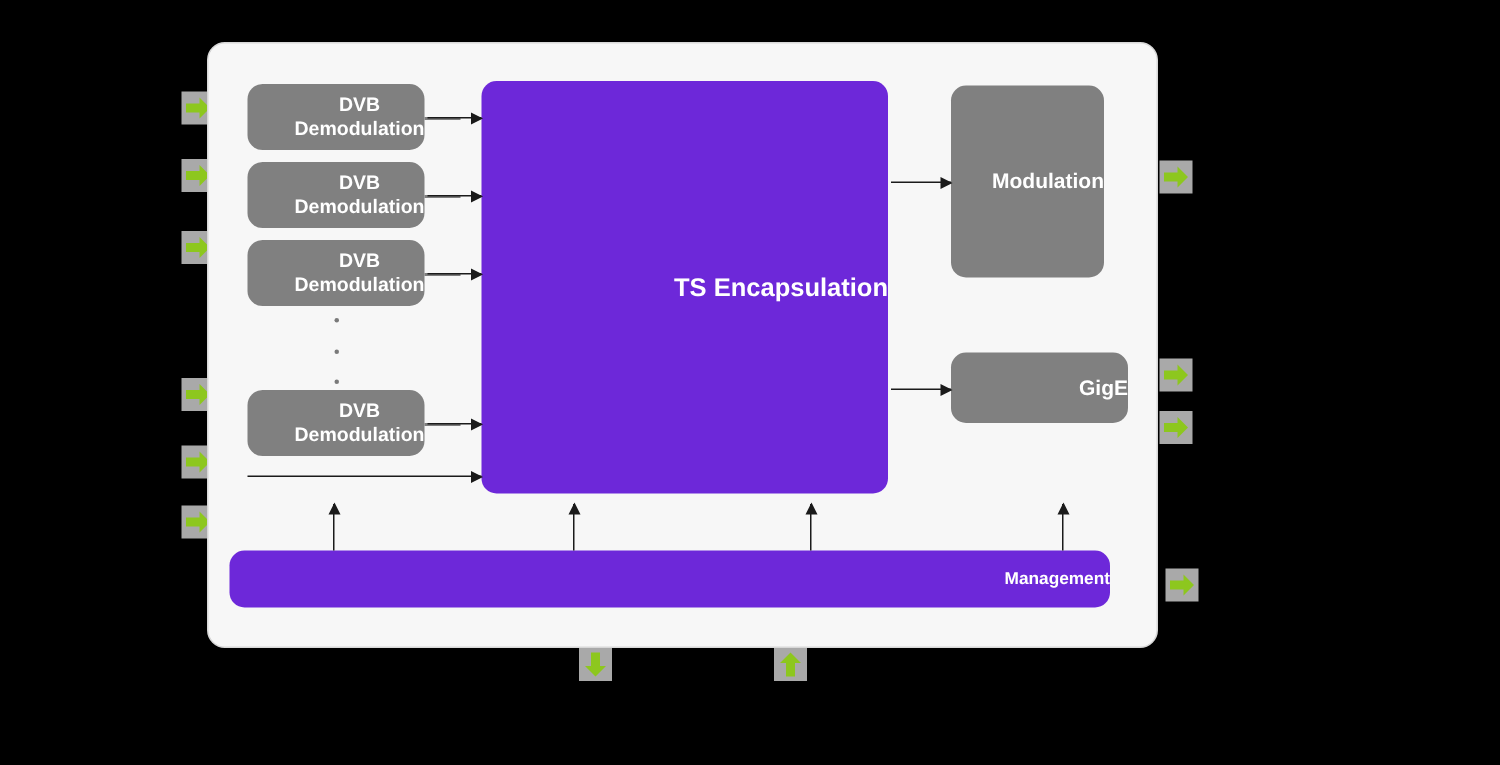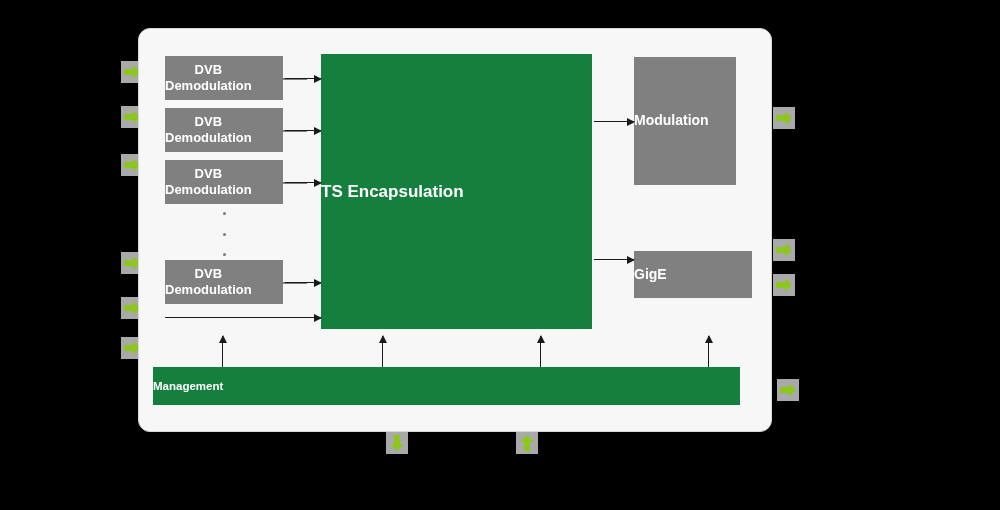--- a/index.html
+++ b/index.html
@@ -8,31 +8,31 @@
 
   
   #device{
     position:absolute;left:138px;top:28px;width:634px;height:404px;
     background:#f7f7f7;border:1px solid #d8d8d8;border-radius:12px;
     box-sizing:border-box;
   }
 
   
   .blk{position:absolute;box-sizing:border-box;display:flex;align-items:center;
-       justify-content:flex-start;text-align:center;color:#fff;font-weight:bold;
-       line-height:1.25;}
+       justify-content:flex-end;text-align:center;color:#fff;font-weight:bold;
+       line-height:1.25;border-radius:10px;}
   .blk.gray{background:#808080;}
-  .blk.green{background:#15803d;}
+  .blk.green{background:#6d28d9;}
 
   .dvb{width:118px;height:44px;font-size:13px;left:26px;}
   .dvb1{top:27px;} .dvb2{top:79px;} .dvb3{top:131px;} .dvb4{top:231px;}
 
   #ts{left:182px;top:25px;width:271px;height:275px;font-size:17px;}
   #modulation{left:495px;top:28px;width:102px;height:128px;font-size:14px;}
-  #gige{left:495px;top:206px;width:118px;height:47px;font-size:14px;margin-top:16px;}
+  #gige{left:495px;top:206px;width:118px;height:47px;font-size:14px;}
   #management{left:14px;top:338px;width:587px;height:38px;font-size:11.5px;}
 
   
   #ellipsis{position:absolute;left:78px;top:183px;width:14px;height:44px;
             display:flex;flex-direction:column;align-items:center;
             justify-content:space-between;}
   #ellipsis i{display:block;width:3px;height:3px;background:#7a7a7a;border-radius:50%;}
 
   
   .hline{position:absolute;height:1px;background:#1a1a1a;}

